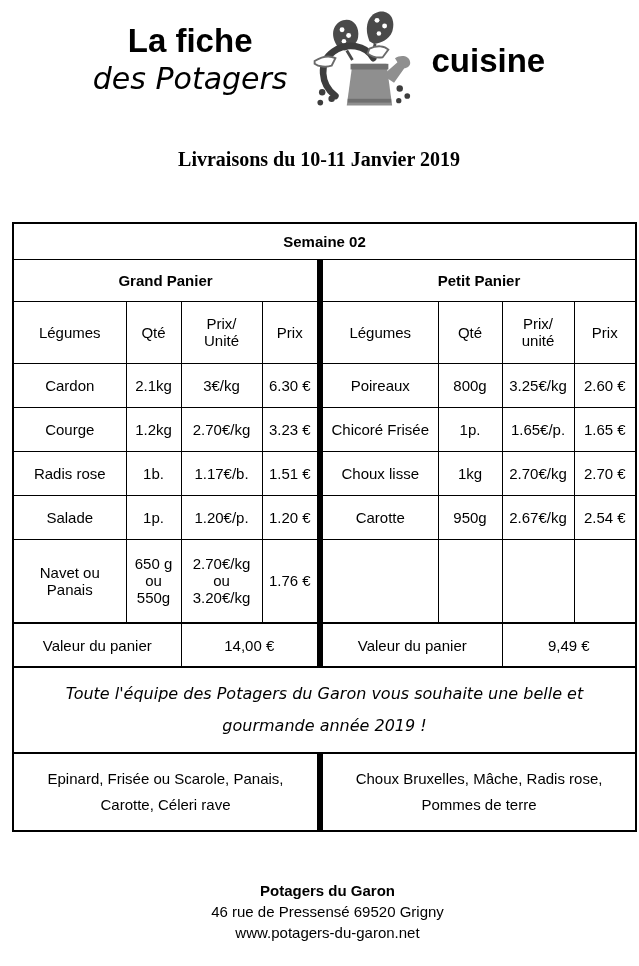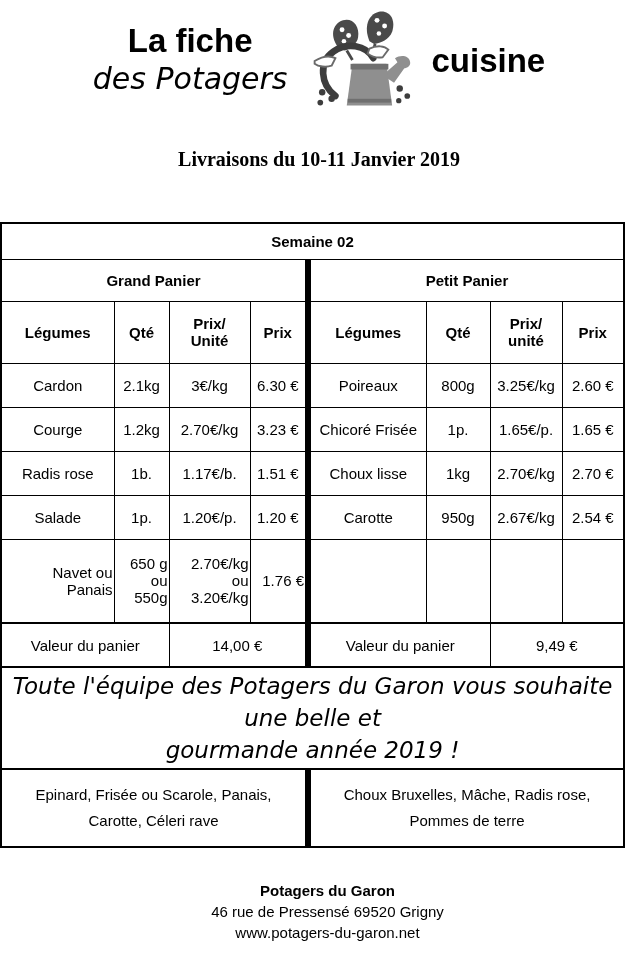--- a/index.html
+++ b/index.html
@@ -31,46 +31,46 @@
   
   .page-title {
     margin-top: 38px;
     text-align: center;
     font-family: "Liberation Serif", serif;
     font-weight: bold; font-size: 20px;
   }
 
   
   table.panier {
-    position: absolute; left: 0; top: 222px;
+    position: absolute; left: 12px; top: 222px;
     width: 623px;
     border-collapse: collapse;
     table-layout: fixed;
     font-size: 15px;
   }
   table.panier td, table.panier th {
     border: 1px solid #000;
     text-align: center; vertical-align: middle;
     padding: 2px 1px;
     white-space: pre-line;
     font-weight: normal;
   }
   table.panier { border: 2px solid #000; }
   td.mid, th.mid { border-left: 6px solid #000 !important; }
   tr.row-week td { height: 36px; font-weight: bold; }
   tr.row-panier td { height: 42px; font-weight: bold; }
-  tr.row-colhead th { height: 62px; font-weight: bold; }
+  tr.row-colhead th { height: 62px; font-weight: normal; }
   tr.row-data td { height: 44px; }
-  tr.row-big td { height: 84px; text-align: right; }
+  tr.row-big td { height: 84px; }
   tr.row-total td { height: 44px; border-top: 2px solid #000; border-bottom: 2px solid #000; }
   td.total-label { font-weight: bold; }
   tr.row-message td {
     height: 86px; border-top: 2px solid #000; border-bottom: 2px solid #000;
     font-family: "DejaVu Sans", sans-serif;
-    font-style: italic; font-size: 23px; line-height: 32px;
+    font-style: italic; font-size: 16px; line-height: 32px;
   }
   tr.row-lists td { height: 78px; line-height: 26px; }
 
   
   .footer {
     position: absolute; left: 8px; top: 880px; width: 639px;
     text-align: center; font-size: 15px; line-height: 21px;
   }
   .footer .org-name { font-weight: bold; }
 </style>

